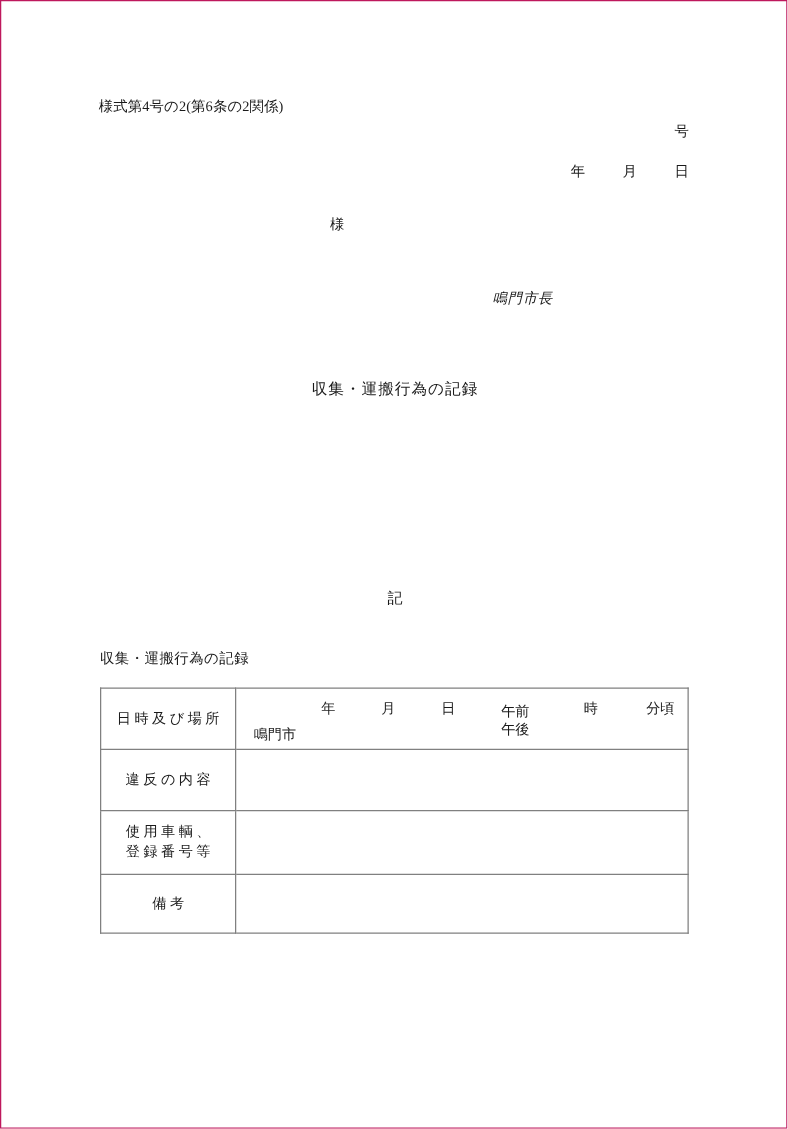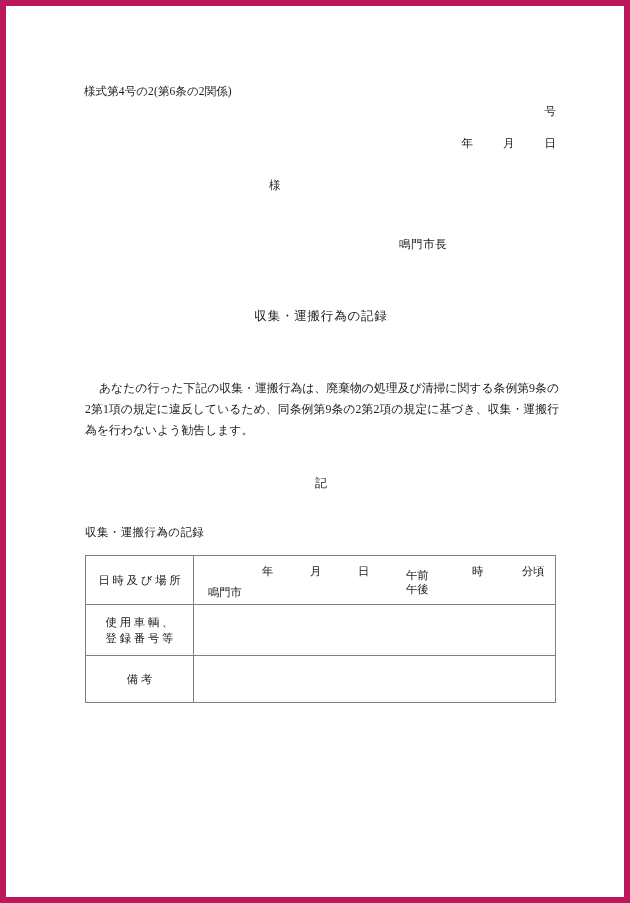--- a/index.html
+++ b/index.html
@@ -13,21 +13,21 @@
     color: #1a1a1a;
     -webkit-font-smoothing: antialiased;
   }
 
   .page {
     position: relative;
     width: 630px;
     height: 903px;
     background: #ffffff;
     box-sizing: border-box;
-    border: 6px solid #be185d;
+    border: 1px solid #be185d;
     overflow: hidden;
   }
 
   
   .abs {
     position: absolute;
     white-space: pre;
     line-height: 1.0;
   }
 
@@ -62,20 +62,21 @@
     top: 174px;
     font-size: 11.5px;
   }
 
   
   .issuer {
     left: 393px;
     top: 233px;
     font-size: 11.5px;
     letter-spacing: 0.6px;
+    font-style: italic;
   }
 
   
   .doc-title {
     left: 0;
     top: 304px;
     width: 630px;
     text-align: center;
     font-size: 12.5px;
     letter-spacing: 0.8px;
@@ -181,21 +182,20 @@
   <div class="abs doc-date">
     <span>年</span><span class="sp"></span><span>月</span><span class="sp"></span><span>日</span>
   </div>
 
   <div class="abs addressee">様</div>
 
   <div class="abs issuer">鳴門市長</div>
 
   <div class="abs doc-title">収集・運搬行為の記録</div>
 
-  <div class="body-text"><span class="indent"></span><span>あなたの行った下記の収集・運搬行為は、廃棄物の処理及び清掃に関する条例第9条の2第1項の規定に違反しているため、同条例第9条の2第2項の規定に基づき、収集・運搬行為を行わないよう勧告します。</span></div>
 
   <div class="abs ki">記</div>
 
   <div class="abs table-caption">収集・運搬行為の記録</div>
 
   <table class="record-table">
     <tbody>
       <tr class="row-datetime">
         <td class="label">
           <span class="lbl-line">日 時 及 び 場 所</span>
@@ -206,20 +206,26 @@
             <span class="dt-line dt-month">月</span>
             <span class="dt-line dt-day">日</span>
             <span class="dt-line dt-ampm"><span>午前</span><br><span>午後</span></span>
             <span class="dt-line dt-hour">時</span>
             <span class="dt-line dt-min">分頃</span>
             <span class="dt-line dt-city">鳴門市</span>
           </div>
         </td>
       </tr>
 
+      <tr class="row-violation">
+        <td class="label">
+          <span class="lbl-line">違 反 の 内 容</span>
+        </td>
+        <td class="value"></td>
+      </tr>
 
       <tr class="row-vehicle">
         <td class="label">
           <span class="lbl-line">使 用 車 輌 、</span>
           <span class="lbl-line">登 録 番 号 等</span>
         </td>
         <td class="value"></td>
       </tr>
 
       <tr class="row-remarks">

